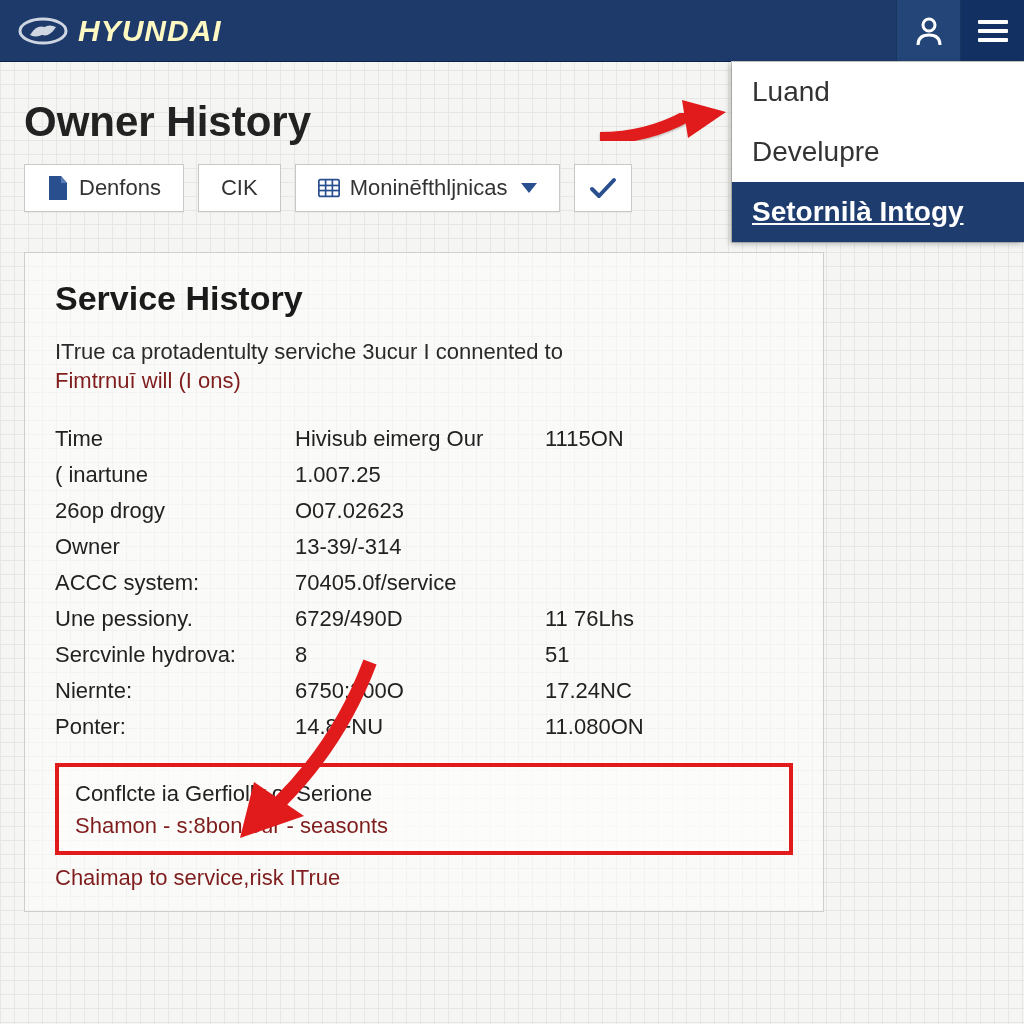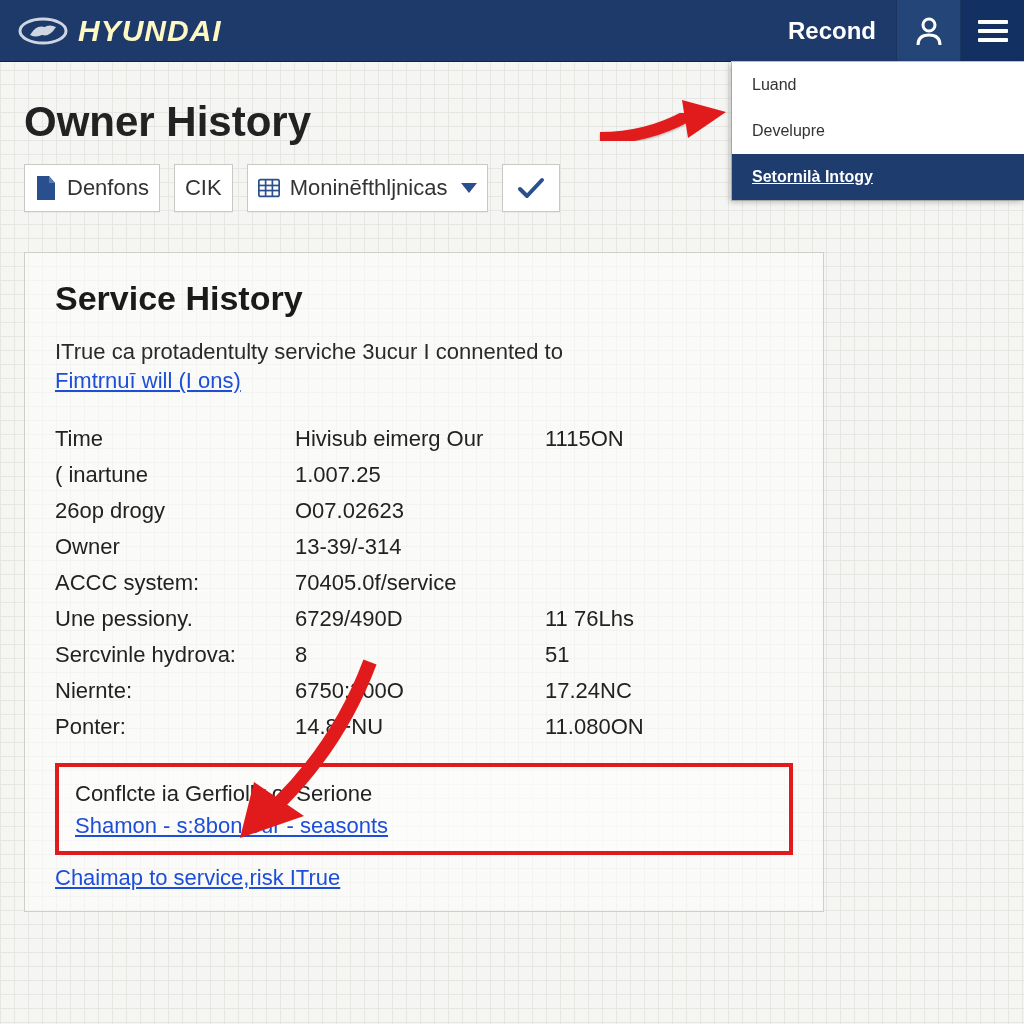--- a/index.html
+++ b/index.html
@@ -48,57 +48,57 @@
   
   .page-title {
     font-size: 42px; font-weight: 800; color: #222;
     padding: 36px 24px 18px;
   }
 
   
   .toolbar { display: flex; gap: 14px; padding: 0 24px; }
   .tbtn {
     background: #fff; border: 1px solid #c8c8c4;
-    padding: 10px 10px; font-size: 22px; color: #333;
+    padding: 10px 22px; font-size: 22px; color: #333;
     display: flex; align-items: center; gap: 10px; cursor: pointer;
     box-shadow: 0 1px 0 rgba(0,0,0,.04);
   }
   .tbtn .ticon { width: 22px; height: 26px; }
   .tbtn.check-btn { padding: 10px 14px; }
   .dd-caret {
     width: 0; height: 0; border-left: 8px solid transparent; border-right: 8px solid transparent;
     border-top: 10px solid #2a4f8f; margin-left: 4px;
   }
 
   
   .dropdown {
     position: absolute;
     top: 62px; right: 0; width: 292px;
     background: #fff;
     box-shadow: -2px 2px 6px rgba(0,0,0,.25), 0 0 0 1px #c9c9c6;
     z-index: 10;
   }
   .dd-item {
-    padding: 14px 20px; font-size: 16px; color: #333; cursor: pointer;
+    padding: 14px 20px; font-size: 28px; color: #333; cursor: pointer;
   }
   .dd-item.selected {
     background: #1e3c6e; color: #fff; font-weight: 700; text-decoration: underline;
   }
 
   
   .panel {
     margin: 40px 24px 16px;
     background: rgba(255,255,255,.5);
     border: 1px solid #cfcfca;
     padding: 26px 30px 20px;
     width: 800px;
   }
   .panel-title { font-size: 34px; font-weight: 800; color: #1a1a1a; margin-bottom: 20px; }
   .panel-intro { font-size: 22px; color: #2a2a2a; line-height: 1.3; }
-  .link { color: #1d4ed8; text-decoration: underline; cursor: pointer; }
+  .link { color: #7f1d1d; cursor: pointer; }
   .datagrid { margin-top: 26px; }
   .row { display: grid; grid-template-columns: 240px 250px 180px; font-size: 22px; color: #222; padding: 5px 0; }
   .row .c1 { }
   .row .c2 { }
   .row .c3 { }
 
   .highlight-box {
     border: 4px solid #e11b1b;
     padding: 14px 16px 12px;
     margin: 18px 0 10px;
@@ -121,21 +121,20 @@
 <div class="header">
   <div class="logo-block">
     <svg class="logo-mark" viewBox="0 0 50 30">
       <ellipse cx="25" cy="15" rx="23" ry="12" fill="none" stroke="#cfd6e2" stroke-width="3"></ellipse>
       <path d="M12 19 Q20 6 30 13 Q22 24 12 19 Z" fill="#cfd6e2"></path>
       <path d="M38 11 Q30 24 20 17 Q28 6 38 11 Z" fill="#cfd6e2"></path>
     </svg>
     <span class="logo-text">HYUNDAI</span>
   </div>
   <div class="header-right">
-    <div class="header-link">Recond</div>
     <div class="header-iconbtn">
       <svg width="28" height="30" viewBox="0 0 28 30">
         <circle cx="14" cy="9" r="6" fill="none" stroke="#fff" stroke-width="3"></circle>
         <path d="M3 29 Q3 19 14 19 Q25 19 25 29" fill="none" stroke="#fff" stroke-width="3"></path>
       </svg>
     </div>
     <div class="header-iconbtn menu">
       <div class="hamburger">
         <span></span>
           <span></span>

